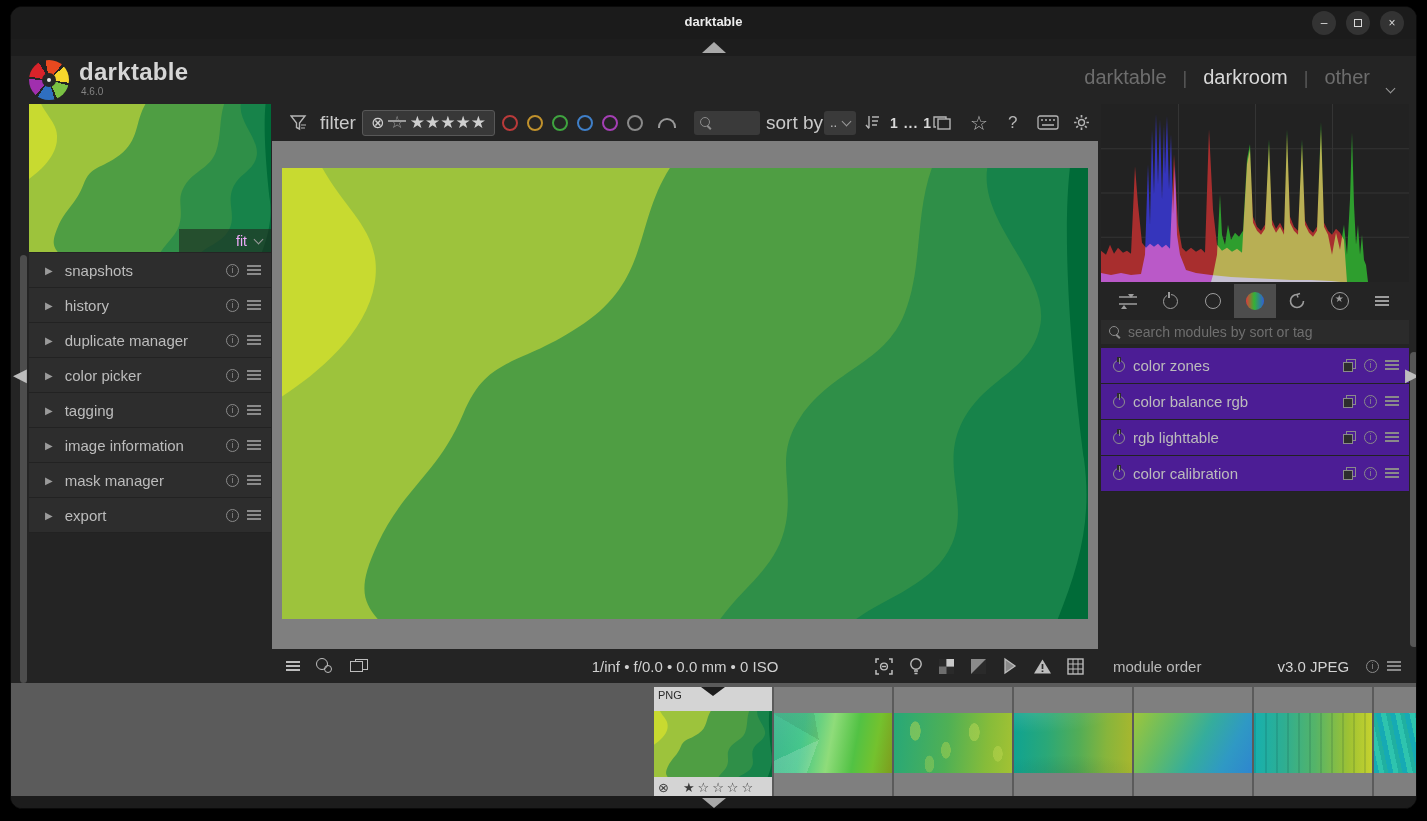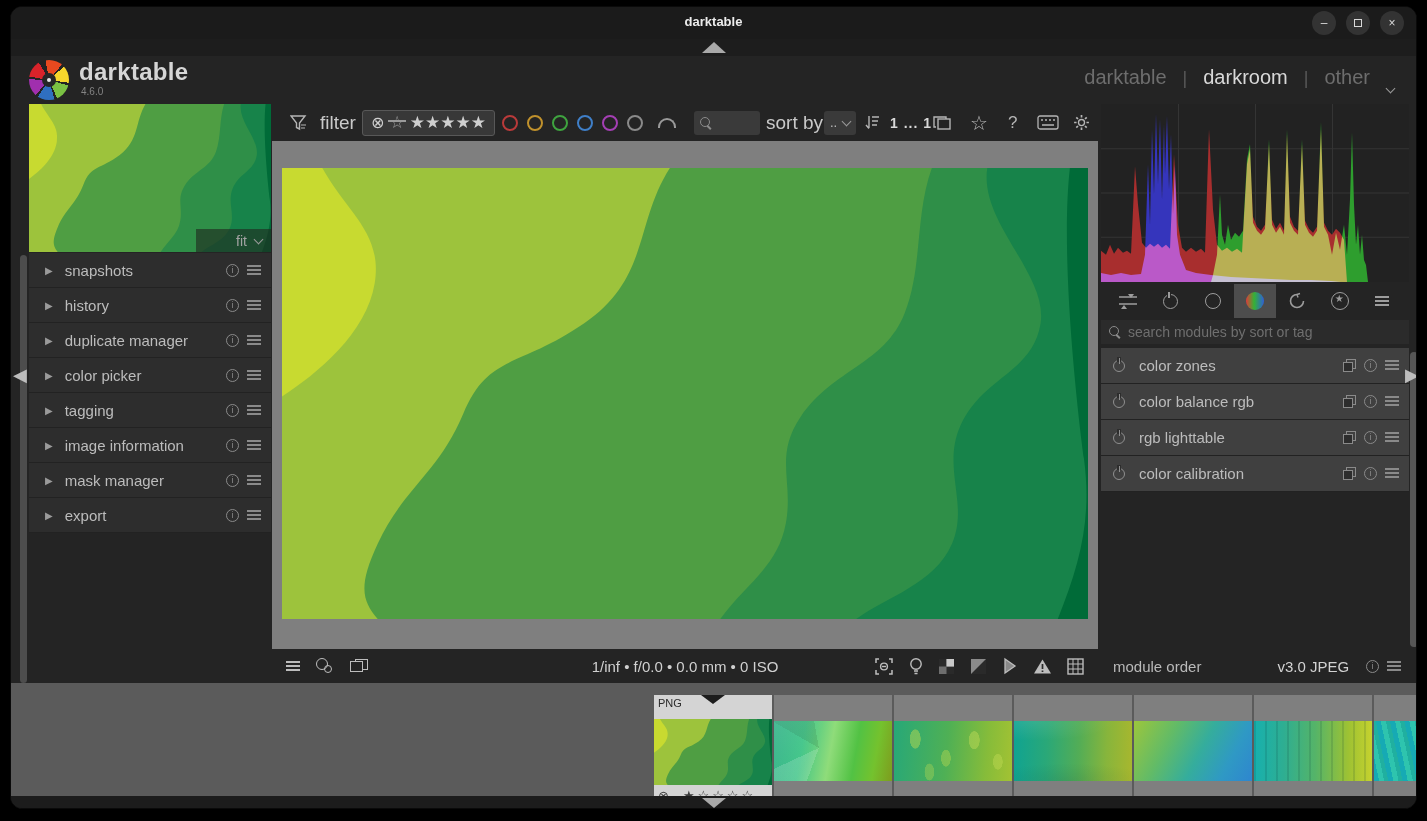--- a/index.html
+++ b/index.html
@@ -62,22 +62,22 @@
   .clbl{width:16px;height:16px;border-radius:50%;border:2px solid;}
   .arc{width:18px;height:10px;border:2px solid #9a9a9a;border-bottom:none;border-radius:10px 10px 0 0;}
   .searchbox{background:#3a3a3a;border-radius:3px;width:66px;height:24px;display:flex;align-items:center;padding:0 6px;gap:4px;}
   .sortdd{background:#3a3a3a;border-radius:3px;height:24px;display:flex;align-items:center;padding:0 6px;gap:6px;color:#bdbdbd;font-size:13px;}
   .count{font-size:14px;font-weight:bold;color:#d8d8d8;letter-spacing:1px;}
   .ic-txt{font-size:17px;color:#b5b5b5;}
   
   .left-scroll{position:absolute;left:9px;top:248px;width:7px;height:428px;background:#4d4d4d;border-radius:4px;}
   .navthumb{position:absolute;left:18px;top:97px;width:242px;height:148px;overflow:hidden;}
   .navthumb svg{display:block;width:100%;height:100%;}
-  .fitbadge{position:absolute;right:0;bottom:0;width:75px;height:23px;background:rgba(32,40,30,.62);
-    display:flex;align-items:center;justify-content:flex-end;gap:8px;padding:0 9px;color:#a3a3a3;font-size:14px;}
+  .fitbadge{position:absolute;right:0;bottom:0;width:92px;height:23px;background:rgba(32,40,30,.62);
+    display:flex;align-items:center;justify-content:flex-end;gap:8px;padding:0 9px;color:#f0abfc;font-size:14px;}
   .leftitems{position:absolute;left:18px;top:246px;width:242px;}
   .lrow{position:relative;height:35px;background:#2d2d2d;border-bottom:1px solid #222;display:flex;align-items:center;
     padding:0 10px 0 16px;gap:12px;--rowbg:#2d2d2d;}
   .lrow .tri{color:#9a9a9a;font-size:10px;}
   .lrow .lbl{color:#bcbcbc;font-size:15px;flex:1;}
   .row-ics{display:flex;align-items:center;gap:8px;color:#8a8a8a;}
   .edge-arrow{position:absolute;font-size:18px;color:#bdbdbd;}
   
   .canvas{position:absolute;left:261px;top:134px;width:826px;height:542px;background:#7f7f7f;}
   .mainimg{position:absolute;left:10px;top:27px;width:806px;height:451px;}
@@ -102,32 +102,32 @@
   .mt{width:42px;height:34px;display:flex;align-items:center;justify-content:center;}
   .mt.active{background:#4d4d4d;}
   .circle-o{width:16px;height:16px;border:1.6px solid currentColor;border-radius:50%;}
   .grad-circle{width:18px;height:18px;border-radius:50%;background:linear-gradient(90deg,#e03a3a,#35b235 45%,#2f5fd8);}
   .starglobe{position:relative;width:18px;height:18px;border:1.4px solid currentColor;border-radius:50%;}
   .starglobe::after{content:'★';position:absolute;left:3px;top:0px;font-size:10px;color:inherit;}
   .modsearch{position:absolute;left:1090px;top:313px;width:308px;height:24px;background:#2b2b2b;
     display:flex;align-items:center;gap:7px;padding:0 8px;}
   .modsearch .ph{color:#6f6f6f;font-size:14px;}
   .modlist{position:absolute;left:1090px;top:341px;width:308px;}
-  .mrow{position:relative;height:36px;background:#404040;border-bottom:1px solid #222;display:flex;align-items:center;
-    padding:0 10px 0 12px;gap:14px;--rowbg:#2d2d2d;color:#8f8f8f;}
+  .mrow{position:relative;height:36px;background:#4c1d95;border-bottom:1px solid #222;display:flex;align-items:center;
+    padding:0 10px 0 12px;gap:8px;--rowbg:#2d2d2d;color:#8f8f8f;}
   .mrow .lbl{color:#bcbcbc;font-size:15px;flex:1;}
   .modorder{position:absolute;left:1090px;top:642px;width:308px;height:34px;display:flex;align-items:center;
     gap:16px;color:#8f8f8f;padding:0 8px 0 12px;}
   .modorder .mo-lbl{color:#b9b9b9;font-size:15px;}
   .modorder .mo-val{color:#d2d2d2;font-size:15px;margin-left:60px;}
   .modorder .row-ics{margin-left:auto;}
   .right-scroll{position:absolute;left:1399px;top:345px;width:8px;height:295px;background:#565656;border-radius:4px;}
   
   .filmstrip{position:absolute;left:0;top:676px;width:100%;height:113px;background:#5b5b5b;overflow:hidden;}
-  .fs-cell{position:absolute;top:12px;width:118px;height:113px;background:#7f7f7f;}
+  .fs-cell{position:absolute;top:4px;width:118px;height:113px;background:#7f7f7f;}
   .fs-art{position:absolute;left:0;top:26px;width:118px;height:60px;}
   .fs-cell.sel{background:#d4d4d4;}
   .fs-cell.sel .fs-art{top:24px;height:62px;}
   .fs-fmt{position:absolute;left:4px;top:2px;font-size:11px;color:#2b2b2b;}
   .fs-bottom{position:absolute;left:4px;bottom:5px;display:flex;align-items:center;gap:14px;color:#3a3a3a;}
   .fs-bottom .rj{font-size:13px;}
   .fs-bottom .st{font-size:13px;letter-spacing:3px;}
   .fs-grip{position:absolute;top:0;width:0;height:0;border-left:12px solid transparent;border-right:12px solid transparent;
     border-top:9px solid #1d1d1d;}
   .footer{position:absolute;left:0;top:789px;width:100%;height:14px;background:#1c1c1c;}

